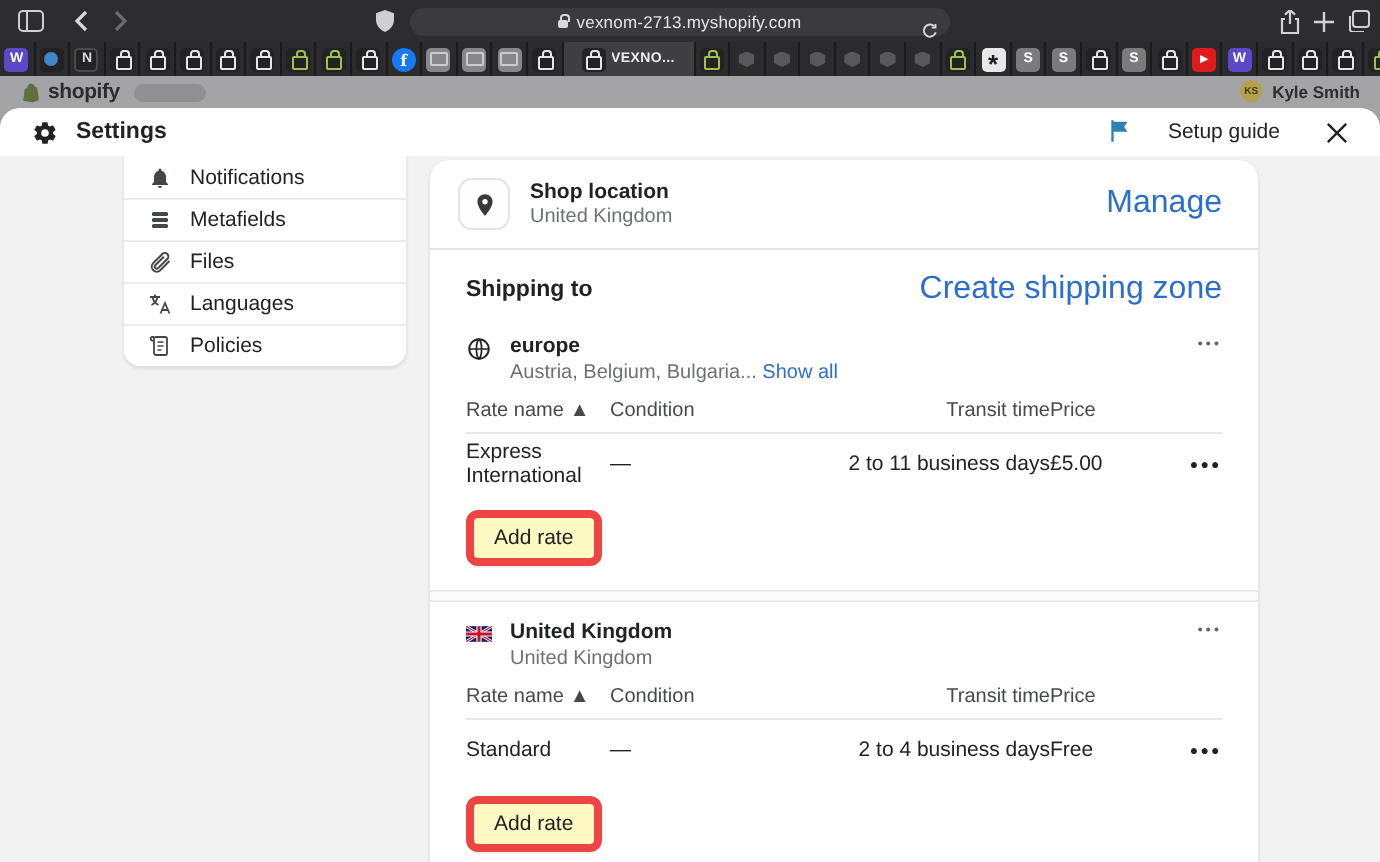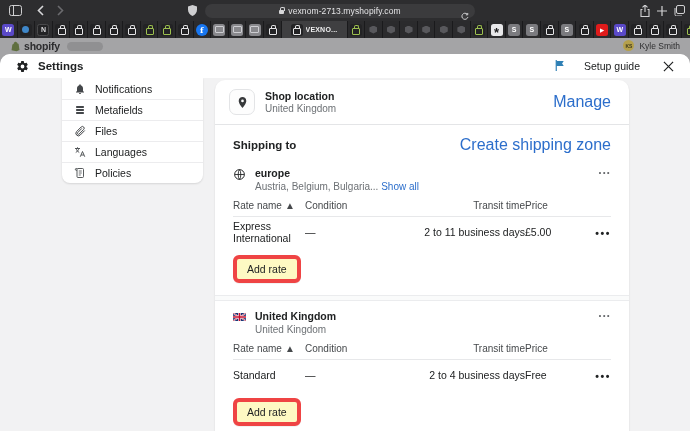--- a/index.html
+++ b/index.html
@@ -39,21 +39,21 @@
   
   .adminbar{height:32px;background:#a4a4a6;position:relative;overflow:hidden}
   .logo{position:absolute;left:10px;top:2px;display:flex;align-items:center;gap:3px}
   .logo-bag{width:11px;height:11px}
   .logo-txt{font-size:10.5px;font-weight:bold;color:#2c2c2e;letter-spacing:-.2px}
   .logo-badge{width:36px;height:9px;border-radius:5px;background:#909092;margin-left:4px}
   .adm-search{position:absolute;left:180px;top:4px;width:275px;height:14px;border-radius:7px;background:#b4b4b6;display:flex;align-items:center;gap:4px;padding:0 7px}
   .adm-search span{font-size:8.5px;color:#6e6e70}
   .adm-user{position:absolute;right:10px;top:2px;display:flex;align-items:center;gap:5px}
   .avatar{width:11px;height:11px;border-radius:50%;background:#b5a04b;color:#3f3a1e;font-size:5px;font-weight:bold;display:flex;align-items:center;justify-content:center}
-  .uname{font-size:8.5px;font-weight:normal;color:#2e2e30}
+  .uname{font-size:8.5px;font-weight:bold;color:#2e2e30}
 
   
   .modal{position:absolute;left:0;top:54px;right:0;bottom:0;background:#f2f2f3;border-radius:10px 10px 0 0;overflow:hidden}
   .m-head{height:22px;background:#fff;display:flex;align-items:center;padding:12px 16px;border-radius:10px 10px 0 0}
   .m-title{font-size:11.5px;font-weight:bold;color:#202223;margin-left:9px}
   .m-right{margin-left:auto;display:flex;align-items:center;gap:7px}
   .setup{display:flex;gap:19px;cursor:pointer}
   .setup span{font-size:10.5px;color:#202223}
   .close-x{margin-left:16px;cursor:pointer;display:flex}
   .m-body{position:relative;height:355px;background:#f2f2f3;overflow:hidden}

